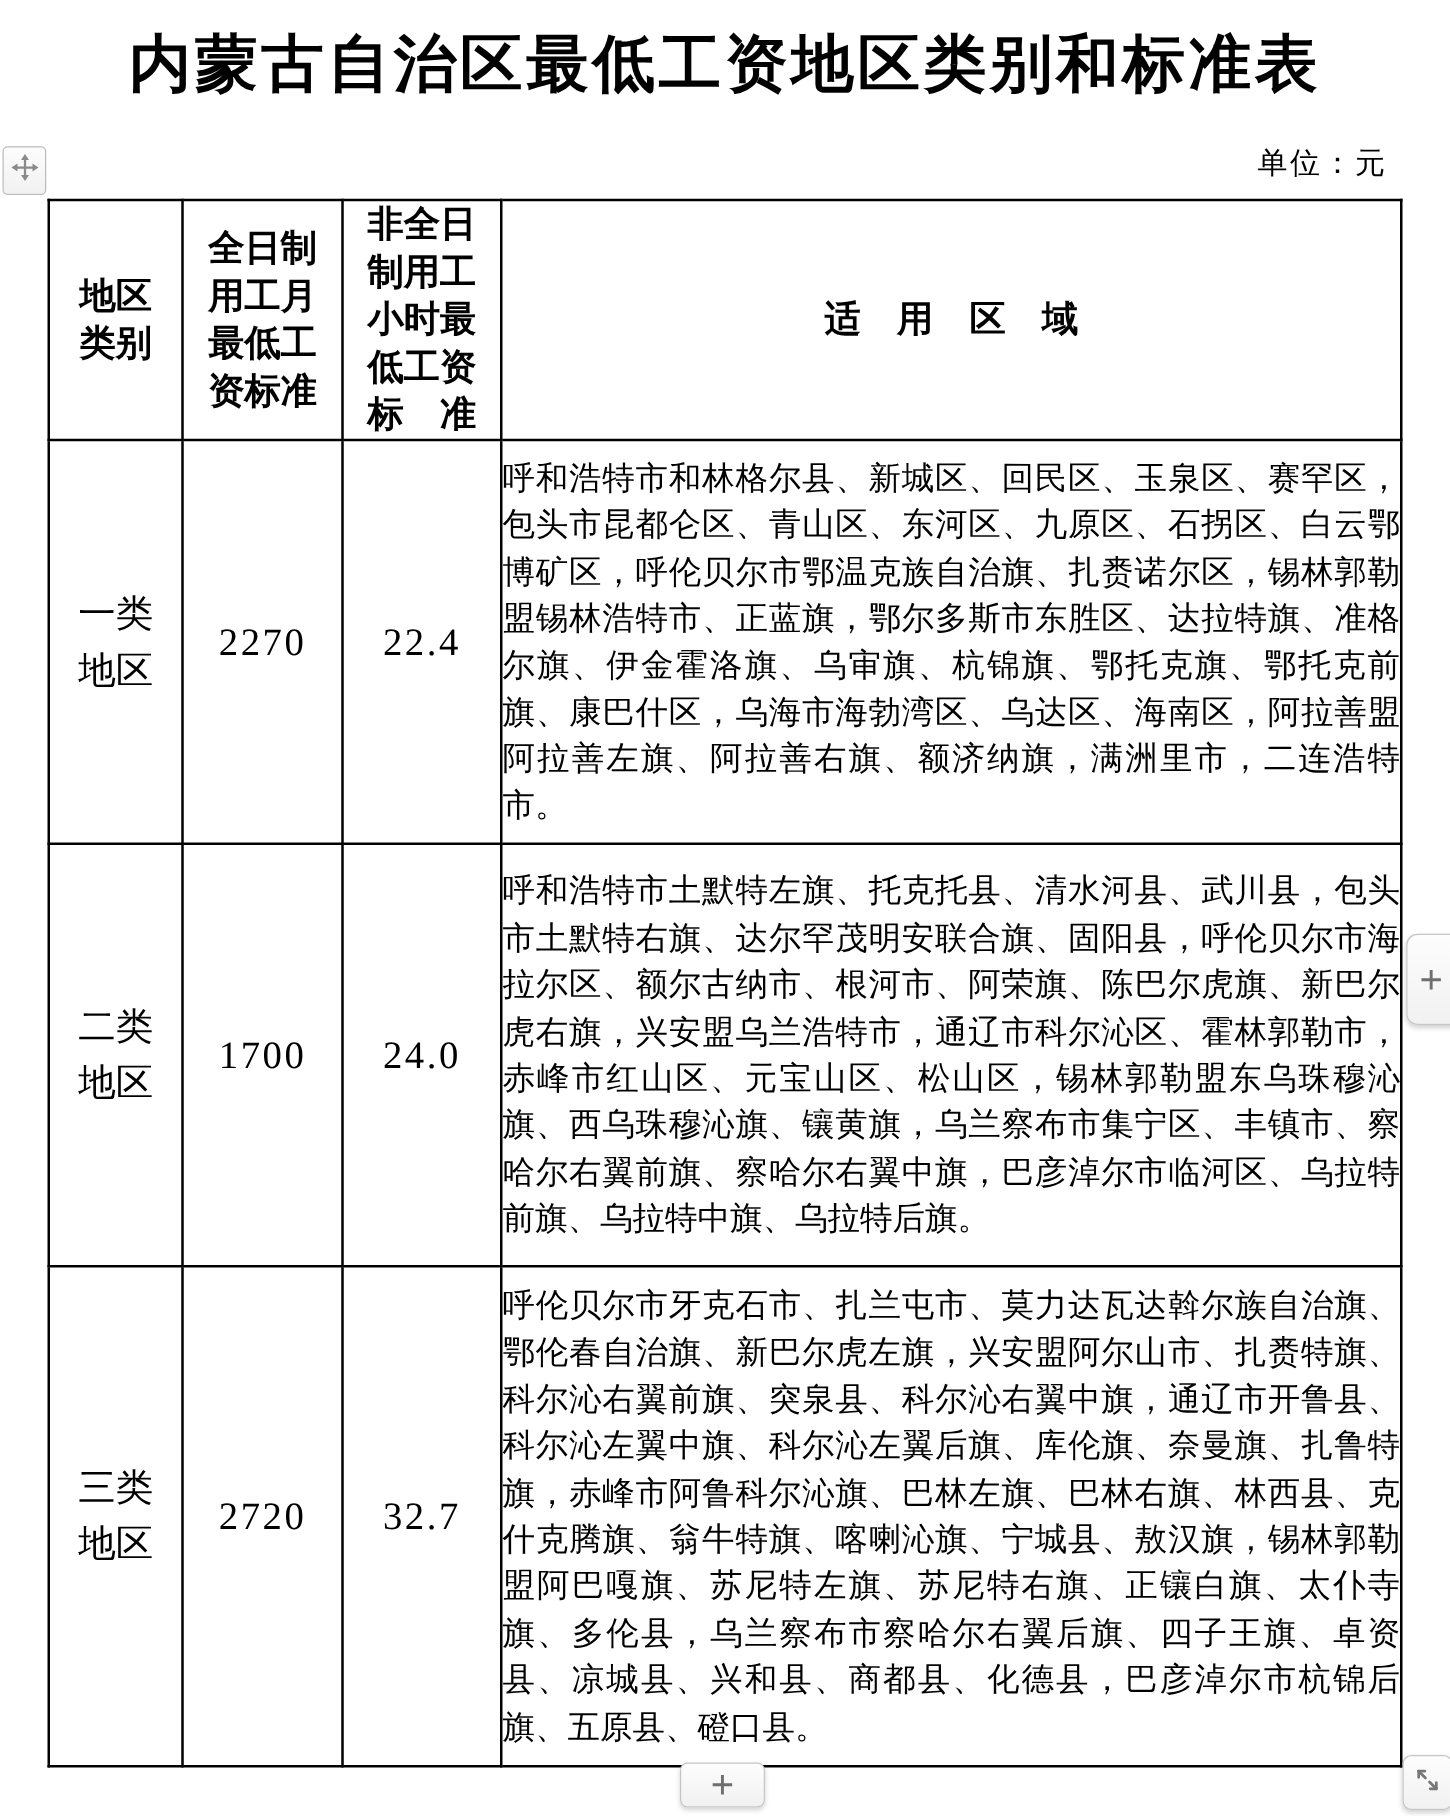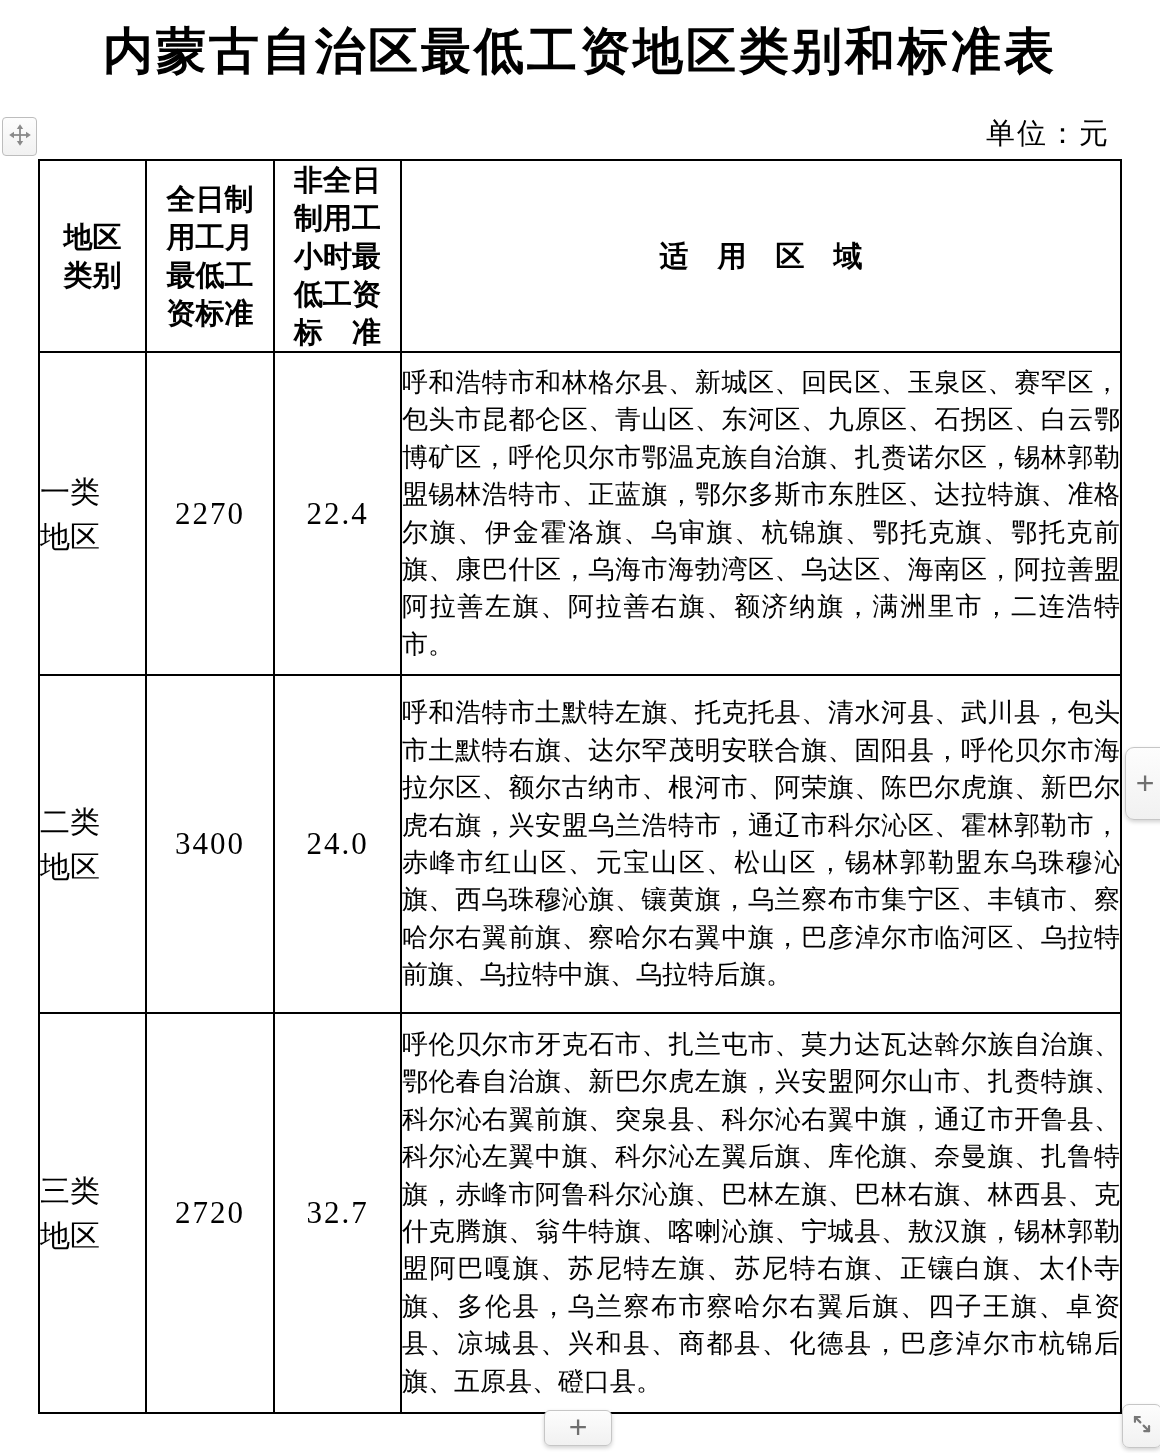--- a/index.html
+++ b/index.html
@@ -27,21 +27,21 @@
     font-size: 50px;
     font-weight: 900;
     letter-spacing: 3px;
     font-family: "Liberation Serif", "DejaVu Serif", serif;
     margin: 0;
   }
   .unit-label {
     position: absolute;
     top: 114px;
     right: 50px;
-    font-size: 29px;
+    font-size: 24px;
     letter-spacing: 2px;
   }
   table.wage-table {
     position: absolute;
     left: 38px;
     top: 159px;
     border-collapse: collapse;
     table-layout: fixed;
     width: 1082px;
   }
@@ -55,20 +55,21 @@
     font-family: "Liberation Sans", "DejaVu Sans", sans-serif;
     font-weight: 700;
     font-size: 29px;
     line-height: 38px;
     text-align: center;
     white-space: pre-line;
   }
   .cell-category {
     font-size: 30px;
     line-height: 45px;
+    text-align: center;
     white-space: pre-line;
   }
   .cell-number {
     font-size: 31px;
     text-align: center;
     letter-spacing: 2px;
   }
   .cell-regions {
     font-size: 26px;
     line-height: 37.4px;
@@ -158,21 +159,21 @@
       <tr class="row-1">
         <td class="cell-category">一类
 地区</td>
         <td class="cell-number">2270</td>
         <td class="cell-number">22.4</td>
         <td class="cell-regions">呼和浩特市和林格尔县、新城区、回民区、玉泉区、赛罕区，包头市昆都仑区、青山区、东河区、九原区、石拐区、白云鄂博矿区，呼伦贝尔市鄂温克族自治旗、扎赉诺尔区，锡林郭勒盟锡林浩特市、正蓝旗，鄂尔多斯市东胜区、达拉特旗、准格尔旗、伊金霍洛旗、乌审旗、杭锦旗、鄂托克旗、鄂托克前旗、康巴什区，乌海市海勃湾区、乌达区、海南区，阿拉善盟阿拉善左旗、阿拉善右旗、额济纳旗，满洲里市，二连浩特市。</td>
       </tr>
       <tr class="row-2">
         <td class="cell-category">二类
 地区</td>
-        <td class="cell-number">3400</td>
+        <td class="cell-number">1700</td>
         <td class="cell-number">24.0</td>
         <td class="cell-regions">呼和浩特市土默特左旗、托克托县、清水河县、武川县，包头市土默特右旗、达尔罕茂明安联合旗、固阳县，呼伦贝尔市海拉尔区、额尔古纳市、根河市、阿荣旗、陈巴尔虎旗、新巴尔虎右旗，兴安盟乌兰浩特市，通辽市科尔沁区、霍林郭勒市，赤峰市红山区、元宝山区、松山区，锡林郭勒盟东乌珠穆沁旗、西乌珠穆沁旗、镶黄旗，乌兰察布市集宁区、丰镇市、察哈尔右翼前旗、察哈尔右翼中旗，巴彦淖尔市临河区、乌拉特前旗、乌拉特中旗、乌拉特后旗。</td>
       </tr>
       <tr class="row-3">
         <td class="cell-category">三类
 地区</td>
         <td class="cell-number">2720</td>
         <td class="cell-number">32.7</td>
         <td class="cell-regions">呼伦贝尔市牙克石市、扎兰屯市、莫力达瓦达斡尔族自治旗、鄂伦春自治旗、新巴尔虎左旗，兴安盟阿尔山市、扎赉特旗、科尔沁右翼前旗、突泉县、科尔沁右翼中旗，通辽市开鲁县、科尔沁左翼中旗、科尔沁左翼后旗、库伦旗、奈曼旗、扎鲁特旗，赤峰市阿鲁科尔沁旗、巴林左旗、巴林右旗、林西县、克什克腾旗、翁牛特旗、喀喇沁旗、宁城县、敖汉旗，锡林郭勒盟阿巴嘎旗、苏尼特左旗、苏尼特右旗、正镶白旗、太仆寺旗、多伦县，乌兰察布市察哈尔右翼后旗、四子王旗、卓资县、凉城县、兴和县、商都县、化德县，巴彦淖尔市杭锦后旗、五原县、磴口县。</td>
       </tr>

